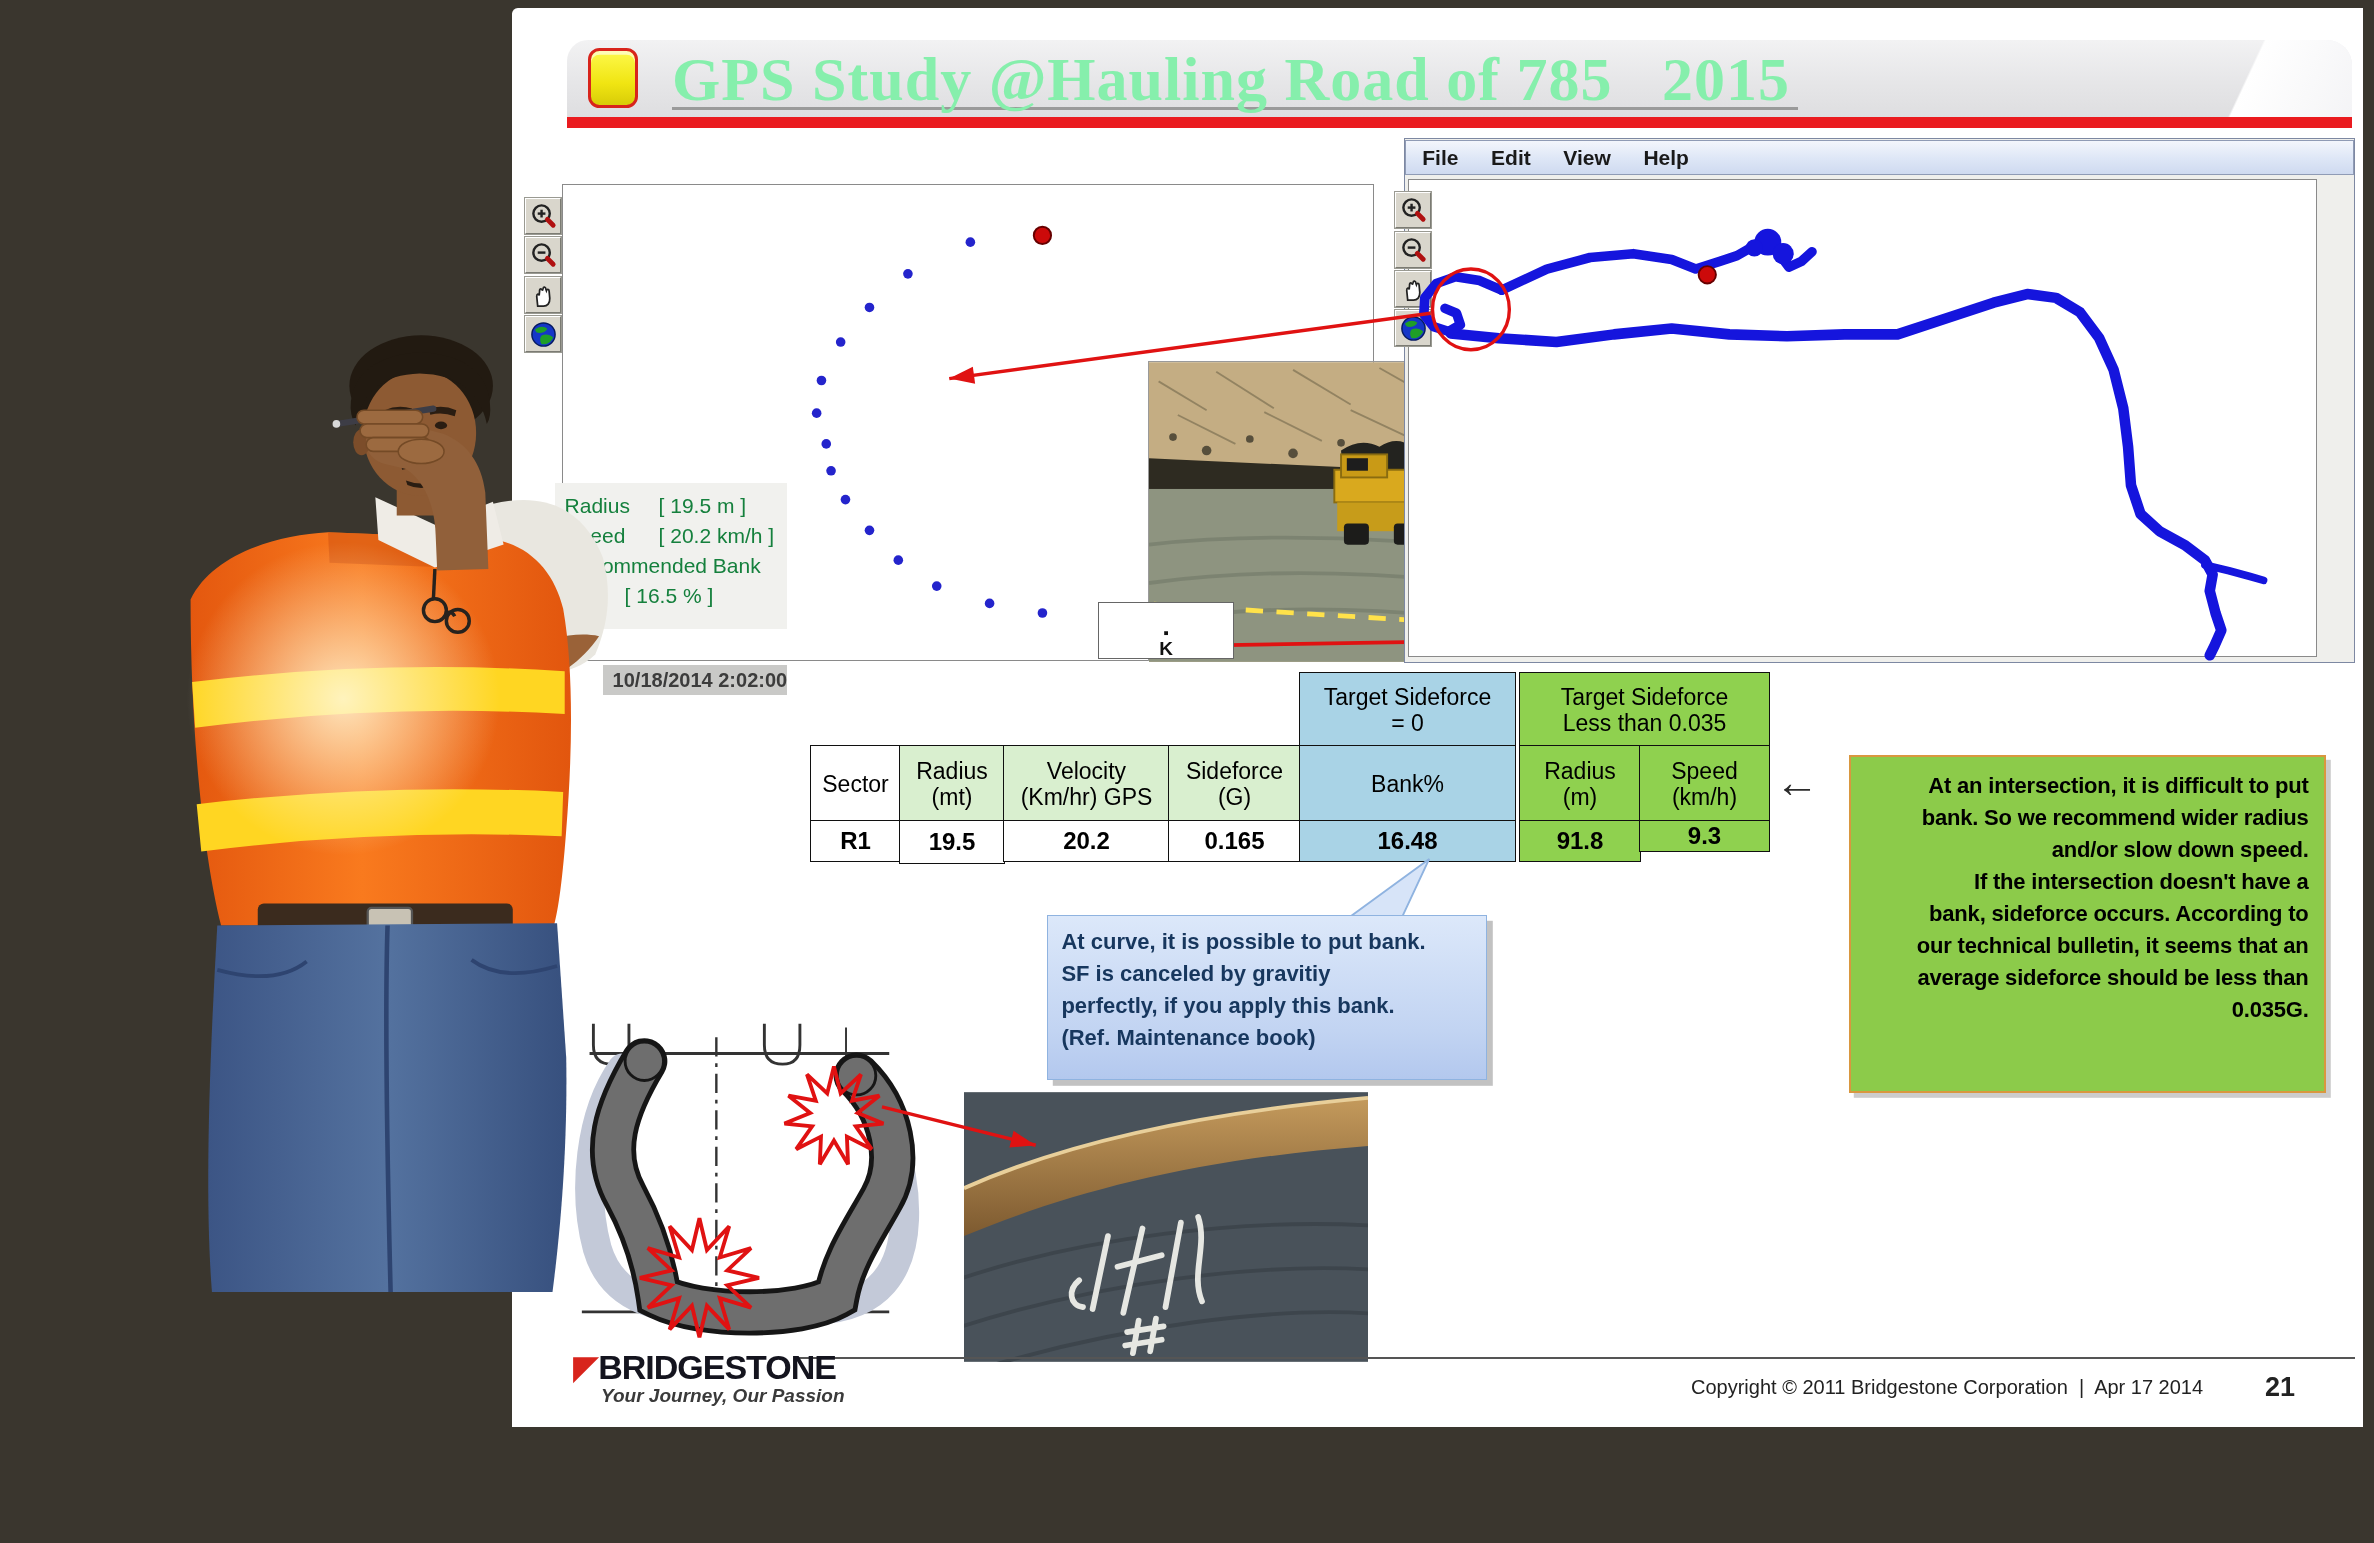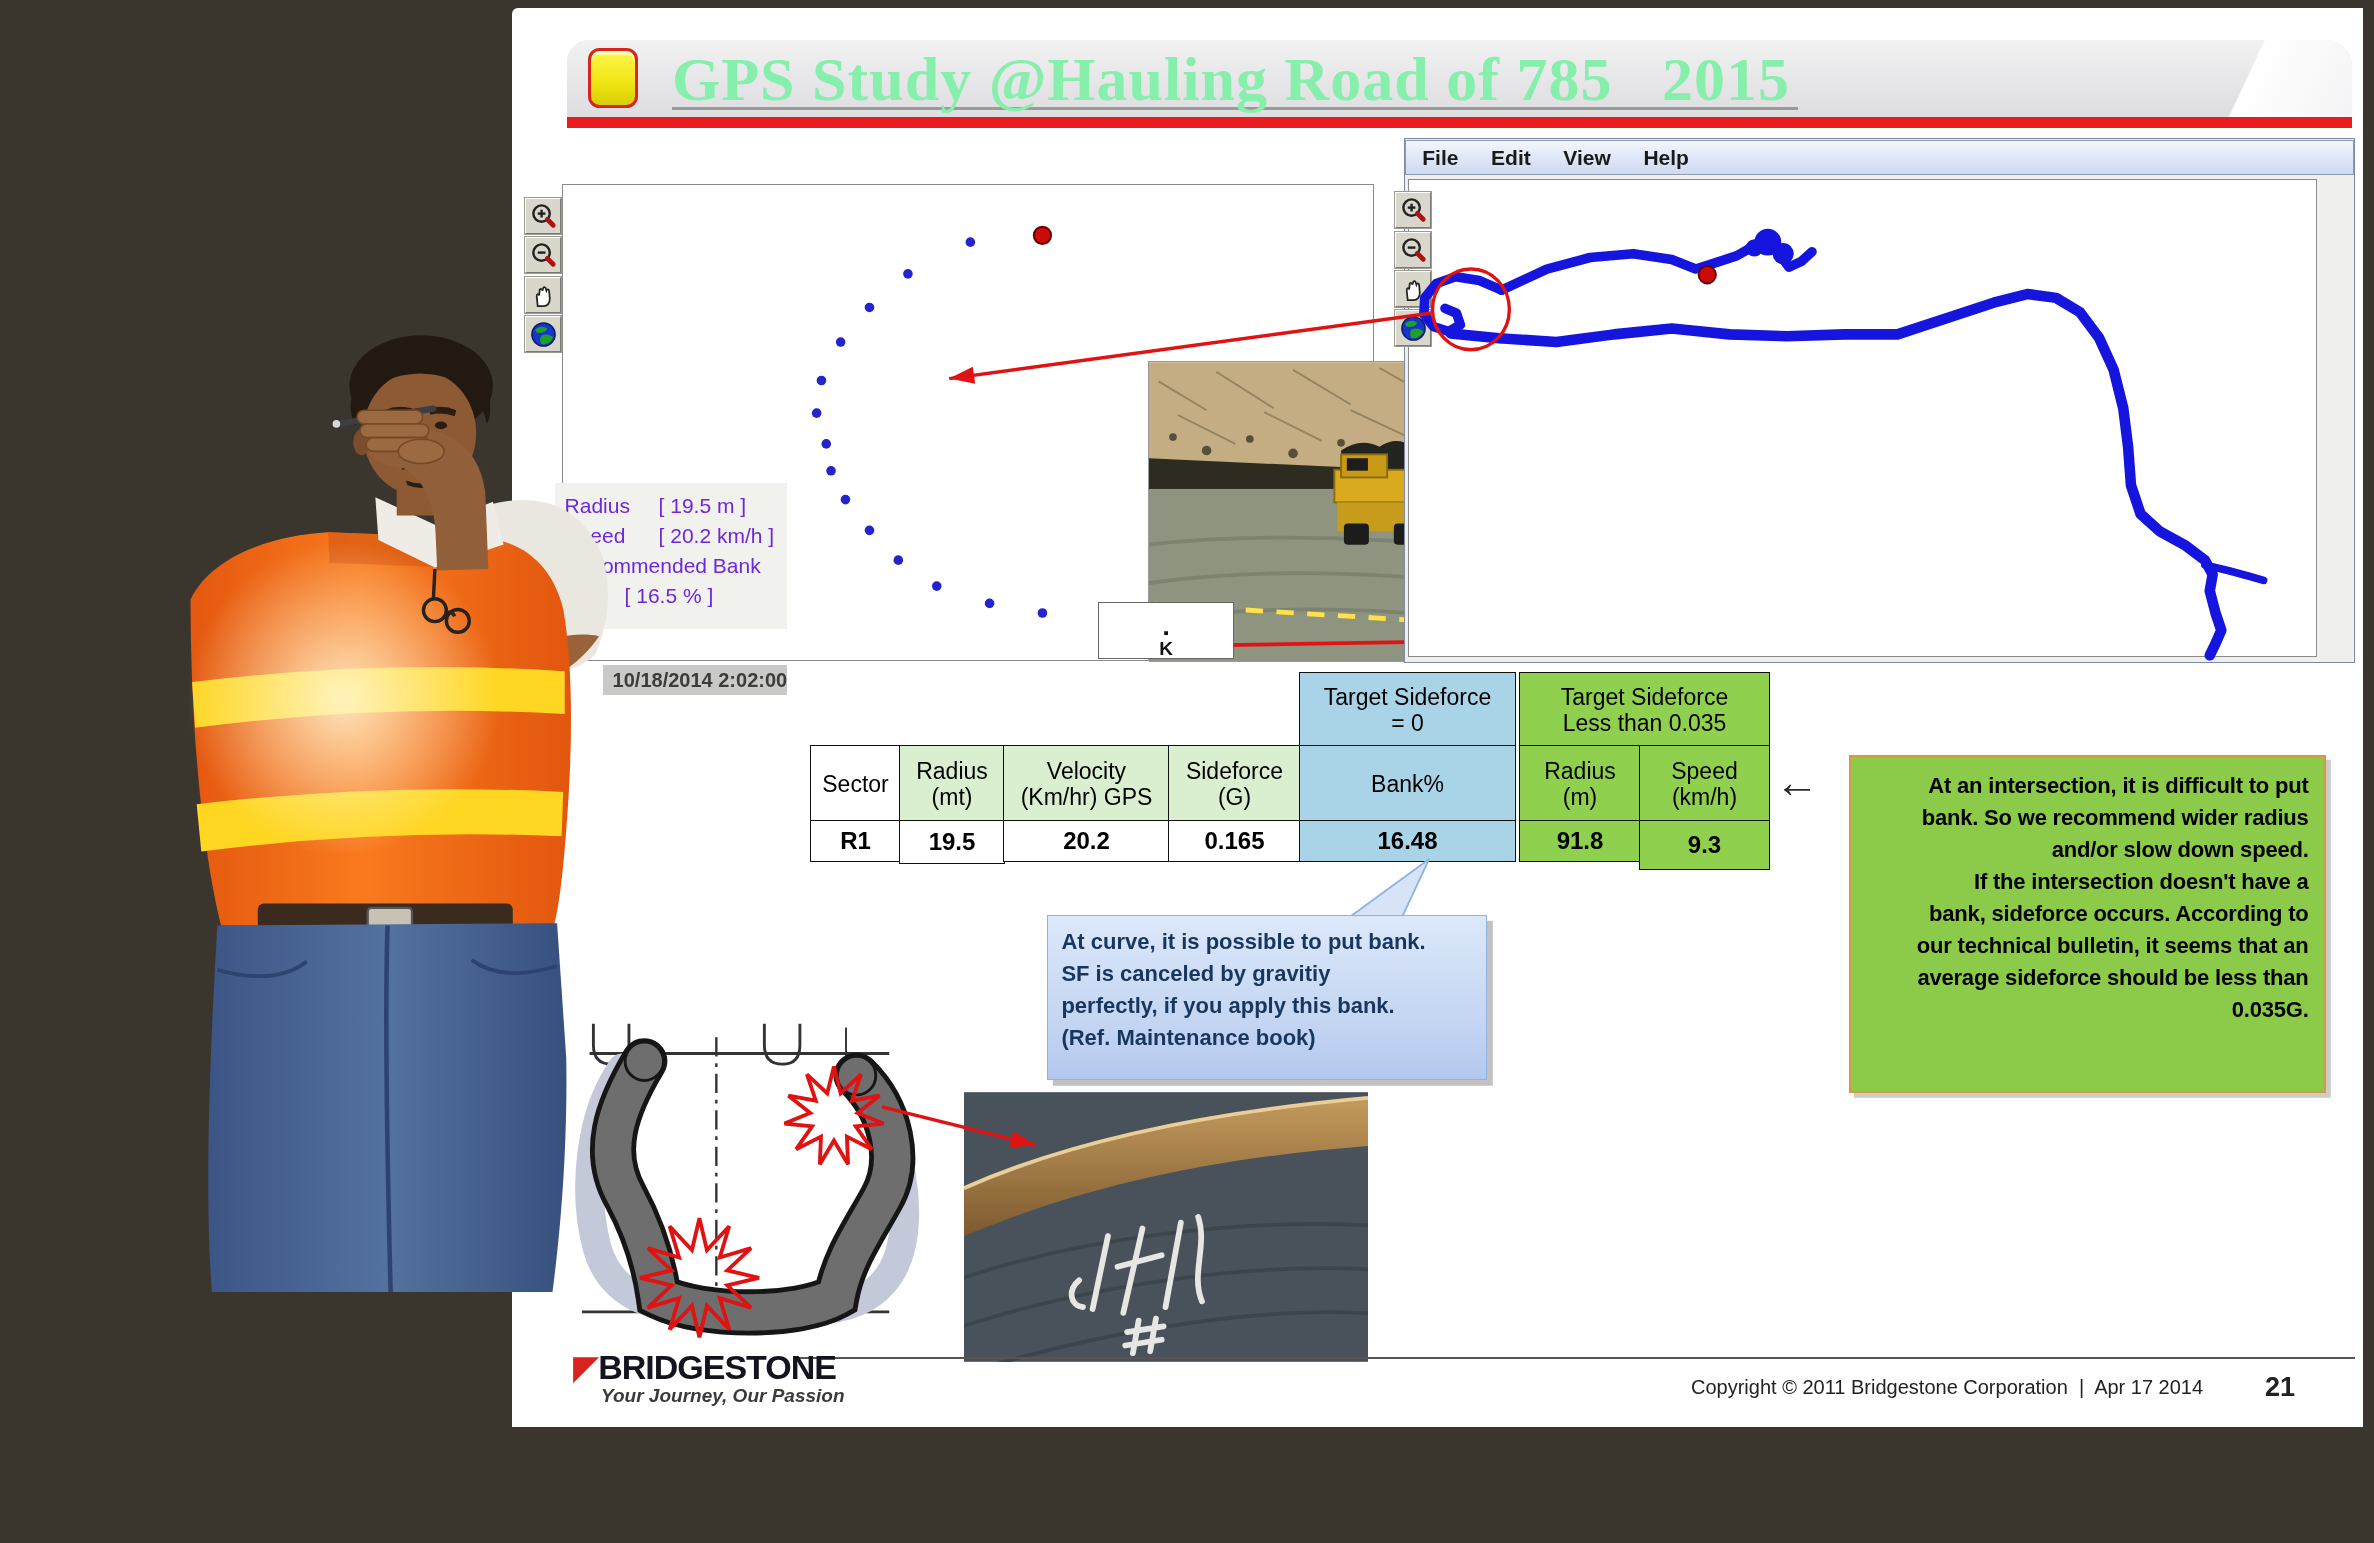--- a/index.html
+++ b/index.html
@@ -21,21 +21,21 @@
   .red-bar{left:567px;top:117px;width:1785px;height:10.6px;background:#ea1b1f;}
   
   .plot{background:#ffffff;border:1.9px solid #8a8a8a;}
   .btn3d{width:36px;height:36px;background:#d9d6cc;border:1.9px solid;border-color:#ffffff #7b7b73 #7b7b73 #ffffff;
          box-shadow:0 0 0 1px #9a9a92;display:flex;align-items:center;justify-content:center;}
   .menubar{background:linear-gradient(180deg,#f3f6fc 0%,#dde6f6 55%,#cfdaf0 100%);
            border:1px solid #8f9bb5;display:flex;align-items:center;gap:0;font-size:21px;font-weight:600;color:#1a1a1a;}
   .menu-item{padding:0 16.3px;}
   .statusbar{background:#c9c9c7;color:#3c3c3c;font-weight:bold;font-size:20px;display:flex;align-items:center;
              padding-left:9.6px;white-space:nowrap;overflow:hidden;}
-  .infobox{background:#f1f1ee;color:#6d28d9;font-size:21px;font-weight:500;padding:7.7px 9.6px;line-height:30px;}
+  .infobox{background:#f1f1ee;color:#15803d;font-size:21px;font-weight:500;padding:7.7px 9.6px;line-height:30px;}
   .infobox .lbl{display:inline-block;min-width:94px;}
   .legendbox{background:#ffffff;border:1.9px solid #666;display:flex;flex-direction:column;align-items:center;justify-content:flex-end;
              font-weight:bold;font-size:19px;color:#111;line-height:19px;overflow:hidden;}
   
   .cell{position:absolute;box-sizing:border-box;border:1.9px solid #101010;display:flex;flex-direction:column;
         align-items:center;justify-content:center;text-align:center;font-size:23px;color:#000;line-height:26px;}
   .cell.val{font-size:24px;font-weight:600;}
   
   .bubble{background:linear-gradient(180deg,#dce8fa 0%,#c2d4f2 70%,#b3c8ee 100%);border:1.9px solid #8fb3e0;
           box-shadow:5.8px 5.8px 0 rgba(120,120,120,.45);color:#17375e;font-weight:bold;font-size:22px;line-height:32px;
@@ -249,21 +249,21 @@
       </div>
     <div class="cell val" style="left:1168px;top:820px;width:133px;height:42px;background:#fff;">
         <span>0.165</span>
       </div>
     <div class="cell val" style="left:1299px;top:820px;width:217px;height:42px;background:#a9d3e6;">
         <span>16.48</span>
       </div>
     <div class="cell val" style="left:1519px;top:820px;width:122px;height:42px;background:#8fd14f;">
         <span>91.8</span>
       </div>
-    <div class="cell val" style="left:1639px;top:820px;width:131px;height:50px;background:#8fd14f;">
+    <div class="cell val" style="left:1639px;top:820px;width:131px;height:32px;background:#8fd14f;">
         <span>9.3</span>
       </div>
   </div>
 
   <div class="abs arrow-left-glyph" style="left:1775px;top:757px;">←</div>
 
   <svg class="abs" style="left:1343px;top:857px;" width="100" height="61" viewBox="0 0 104 64">
     <polygon points="8,62 90,2 62,62" fill="#d7e4f8" stroke="#8fb3e0" stroke-width="2"></polygon>
   </svg>
   <div class="abs bubble" style="left:1047px;top:915px;width:440px;height:165px;">At curve, it is possible to put bank.

